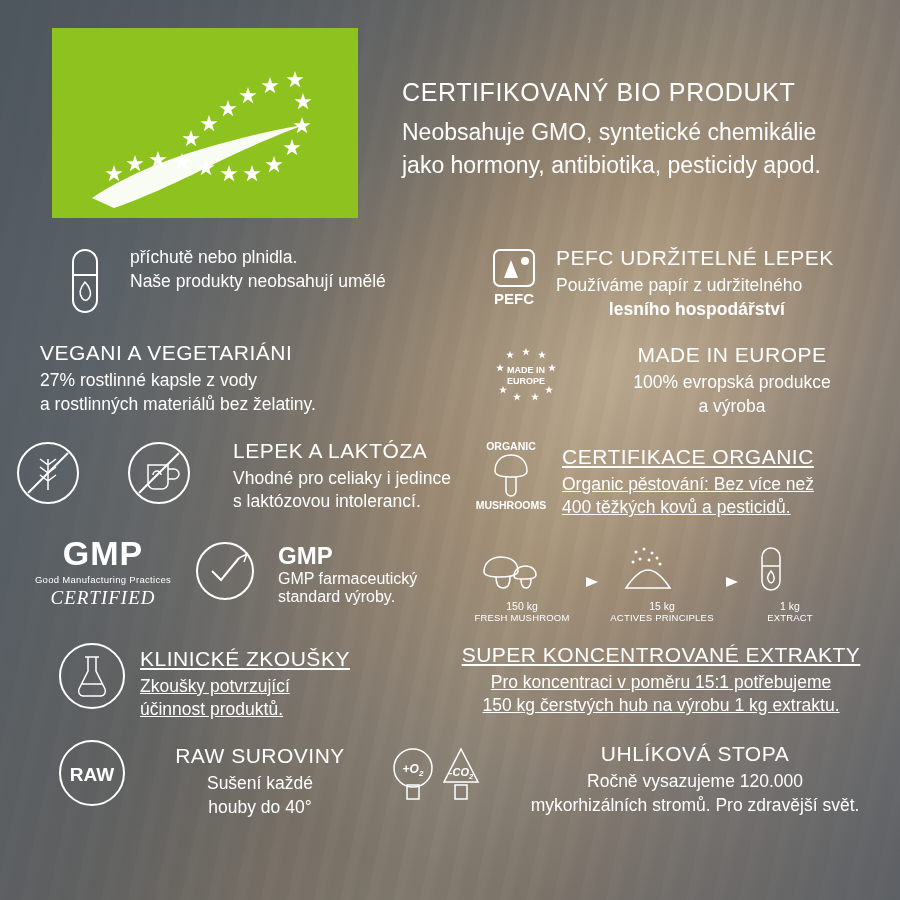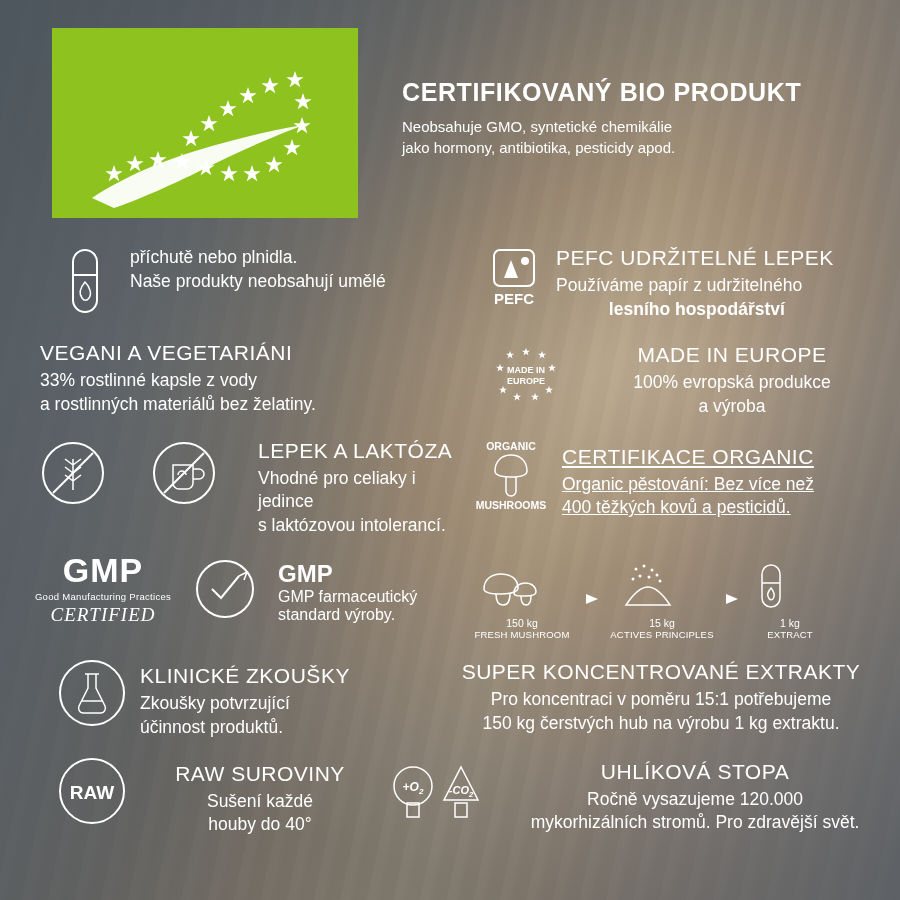--- a/index.html
+++ b/index.html
@@ -40,25 +40,25 @@
   .top { display: flex; padding: 28px 24px 0 52px; }
   .eu-logo {
     width: 306px; height: 190px;
     background: #8ec31f;
     position: relative;
     flex: 0 0 auto;
   }
   .eu-logo svg { position: absolute; left: 0; top: 0; }
   .top-text { padding-left: 44px; padding-top: 50px; }
   .top-text h1 {
-    font-size: 25px; font-weight: 700; letter-spacing: 0.6px;
+    font-size: 25px; font-weight: 400; letter-spacing: 0.6px;
     margin-bottom: 9px; color: #ffffff;
   }
   .top-text p {
-    font-size: 15px; line-height: 1.42; font-weight: 400; color: #ffffff;
+    font-size: 23px; line-height: 1.42; font-weight: 400; color: #ffffff;
   }
 
   
   .rows { margin-top: 26px; }
   .row { display: flex; align-items: flex-start; }
   .col { display: flex; align-items: flex-start; }
   .col-left  { width: 470px; padding-left: 40px; }
   .col-right { width: 430px; }
 
   .icon-box {
@@ -78,21 +78,21 @@
   svg { display: block; }
   .st { fill: none; stroke: #ffffff; stroke-width: 2; }
   .st15 { fill: none; stroke: #ffffff; stroke-width: 1.5; }
   .sfill { fill: #ffffff; }
 
   
   .r1 { margin-top: 4px; }
   .r2 { margin-top: 14px; }
   .r3 { margin-top: 16px; }
   .r4 { margin-top: 14px; }
-  .r5 { margin-top: 14px; }
+  .r5 { margin-top: 14px; text-decoration: underline; }
   .r6 { margin-top: 12px; }
 
   .gmp-left { display:flex; align-items:center; padding-left: 18px; width: 470px;}
   .gmp-logo { width: 170px; text-align: center; }
   .gmp-logo .big { font-size: 34px; font-weight: 700; letter-spacing: 1px; }
   .gmp-logo .sm { font-size: 9.5px; letter-spacing: .3px; margin-top: 1px;}
   .gmp-logo .cert { font-family: "Liberation Serif", serif; font-style: italic; font-size: 19px; letter-spacing: 1px; margin-top: 2px;}
   .gmp-txt { padding-left: 16px; padding-top: 6px;}
 
   .process { display: flex; align-items: flex-end; gap: 10px; padding-top: 10px;}
@@ -173,21 +173,21 @@
             <p>Používáme papír z udržitelného</p>
             <p class="ctr" style="text-align:center;padding-left:4px;font-weight:bold;">lesního hospodářství</p>
           </div>
         </div>
       </div>
 
       <div class="row r2">
         <div class="col col-left">
           <div class="txt" style="padding-top:6px;">
             <h2>VEGANI A VEGETARIÁNI</h2>
-            <p>33% rostlinné kapsle z vody</p>
+            <p>27% rostlinné kapsle z vody</p>
             <p>a rostlinných materiálů bez želatiny.</p>
           </div>
         </div>
         <div class="col col-right">
           <div class="icon-box" style="width:112px;">
             <svg width="86" height="80" viewBox="0 0 86 80">
               <g class="sfill">
                 <polygon points="0,-4.2 1,-1.3 4,-1.3 1.6,0.5 2.5,3.4 0,1.6 -2.5,3.4 -1.6,0.5 -4,-1.3 -1,-1.3" transform="translate(27,20)"></polygon>
                 <polygon points="0,-4.2 1,-1.3 4,-1.3 1.6,0.5 2.5,3.4 0,1.6 -2.5,3.4 -1.6,0.5 -4,-1.3 -1,-1.3" transform="translate(43,17)"></polygon>
                 <polygon points="0,-4.2 1,-1.3 4,-1.3 1.6,0.5 2.5,3.4 0,1.6 -2.5,3.4 -1.6,0.5 -4,-1.3 -1,-1.3" transform="translate(59,20)"></polygon>
@@ -204,21 +204,21 @@
           </div>
           <div class="txt ctr" style="padding-top:8px;width:300px;">
             <h2 style="text-align:center;">MADE IN EUROPE</h2>
             <p>100% evropská produkce</p>
             <p>a výroba</p>
           </div>
         </div>
       </div>
 
       <div class="row r3">
-        <div class="col col-left" style="padding-left:36px;gap:32px;">
+        <div class="col col-left" style="padding-left:11px;gap:32px;">
           <div class="icon-box" style="width:74px;">
             <svg width="70" height="76" viewBox="0 0 70 76">
               <circle class="st" cx="35" cy="38" r="30"></circle>
               <line class="st" x1="15" y1="58" x2="55" y2="18"></line>
               <path class="st15" d="M35 55 L35 24 M35 30 L27 24 M35 30 L43 24 M35 38 L27 32 M35 38 L43 32 M35 46 L27 40 M35 46 L43 40"></path>
             </svg>
           </div>
           <div class="icon-box" style="width:84px;">
             <svg width="70" height="76" viewBox="0 0 70 76">
               <circle class="st" cx="35" cy="38" r="30"></circle>

